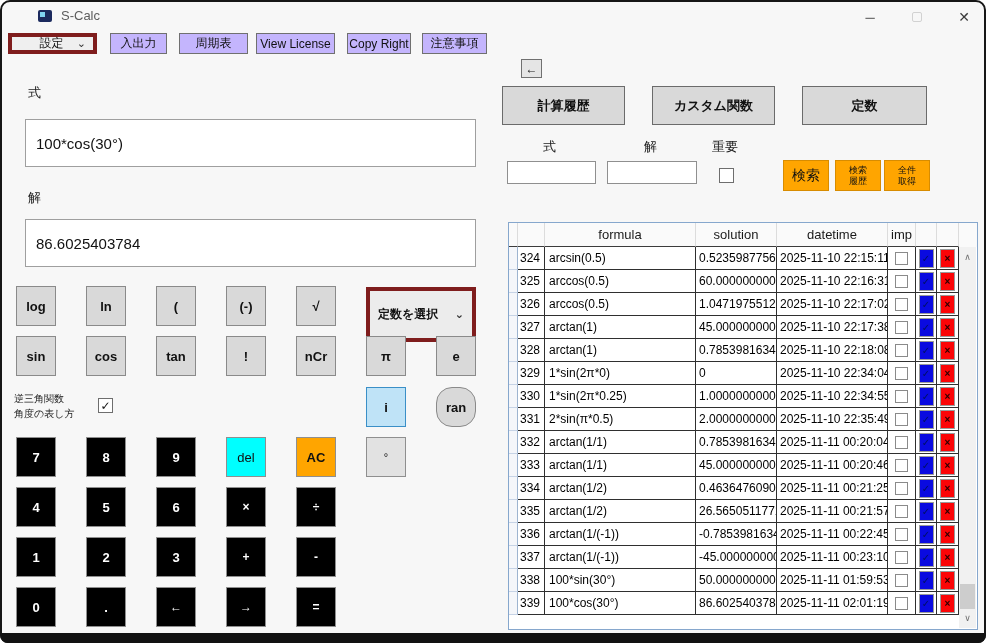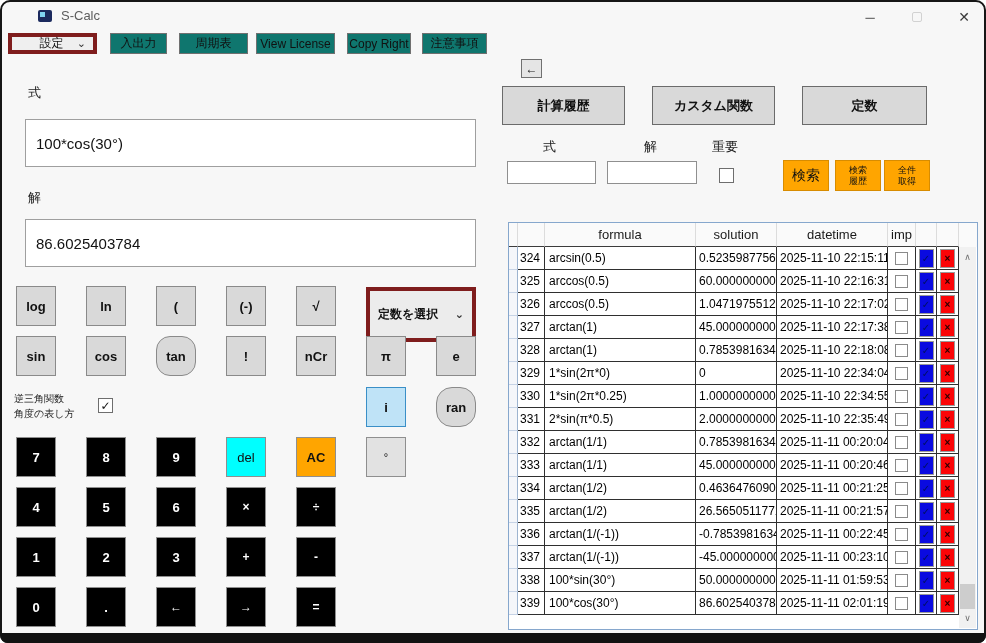--- a/index.html
+++ b/index.html
@@ -18,21 +18,21 @@
   .cap-btn{position:absolute;top:6px;width:34px;height:22px;display:flex;align-items:center;justify-content:center;color:#444;font-size:13px;}
   .cap-min{left:853px;}
   .cap-max{left:900px;}
   .cap-close{left:947px;color:#3a3a3a;font-size:14px;}
   .max-box{width:10px;height:10px;border:1px solid #d2d2d2;border-radius:2px;}
   
   .combo{background:#efefef;border:4px solid #7f1d1d;display:flex;align-items:center;color:#111;}
   .combo .chev{margin-left:auto;color:#333;font-size:11px;line-height:1;}
   .settings-combo{position:absolute;left:8px;top:33px;width:89px;height:21px;font-size:12px;padding:0 7px;}
   .settings-combo .lbl{margin:0 auto;padding-left:14px;}
-  .tbtn{position:absolute;top:33px;height:21px;background:#0f766e;border:1px solid #707070;
+  .tbtn{position:absolute;top:33px;height:21px;background:#c4b5fd;border:1px solid #707070;
         display:flex;align-items:center;justify-content:center;font-size:12px;color:#111;padding:0;}
   
   .fieldlabel{position:absolute;font-size:13px;color:#1a1a1a;}
   .bigfield{position:absolute;left:25px;width:451px;height:48px;background:#fff;border:1px solid #9f9f9f;
             font-size:15px;color:#111;padding:0 10px;outline:none;}
   .fbtn{position:absolute;width:40px;height:40px;background:#d9d9d9;border:1px solid #8a8a8a;
         display:flex;align-items:center;justify-content:center;font-size:13px;font-weight:bold;color:#111;padding:16px;}
   .i-btn{background:var(--imaginary_bg);border:1px solid var(--imaginary_border);}
   .const-combo{position:absolute;left:366px;top:287px;width:110px;height:55px;font-size:12px;font-weight:bold;padding:0 8px;background:#ececec;}
   .inv-label{position:absolute;left:14px;top:392px;font-size:10px;color:#222;line-height:1.45;}
@@ -131,21 +131,21 @@
   <button class="fbtn" style="left:156px;top:286px;">(</button>
   <button class="fbtn" style="left:226px;top:286px;">(-)</button>
   <button class="fbtn" style="left:296px;top:286px;">√</button>
   <div class="combo const-combo">
     <span>定数を選択</span>
     <span class="chev">⌄</span>
   </div>
 
   <button class="fbtn" style="left:16px;top:336px;">sin</button>
   <button class="fbtn" style="left:86px;top:336px;">cos</button>
-  <button class="fbtn" style="left:156px;top:336px;border-radius:14px;">tan</button>
+  <button class="fbtn" style="left:156px;top:336px;">tan</button>
   <button class="fbtn" style="left:226px;top:336px;">!</button>
   <button class="fbtn" style="left:296px;top:336px;">nCr</button>
   <button class="fbtn" style="left:366px;top:336px;">π</button>
   <button class="fbtn" style="left:436px;top:336px;">e</button>
 
   <div class="inv-label">
     <div>逆三角関数</div>
     <div>角度の表し方</div>
   </div>
   <span class="checkbox inv-check">

